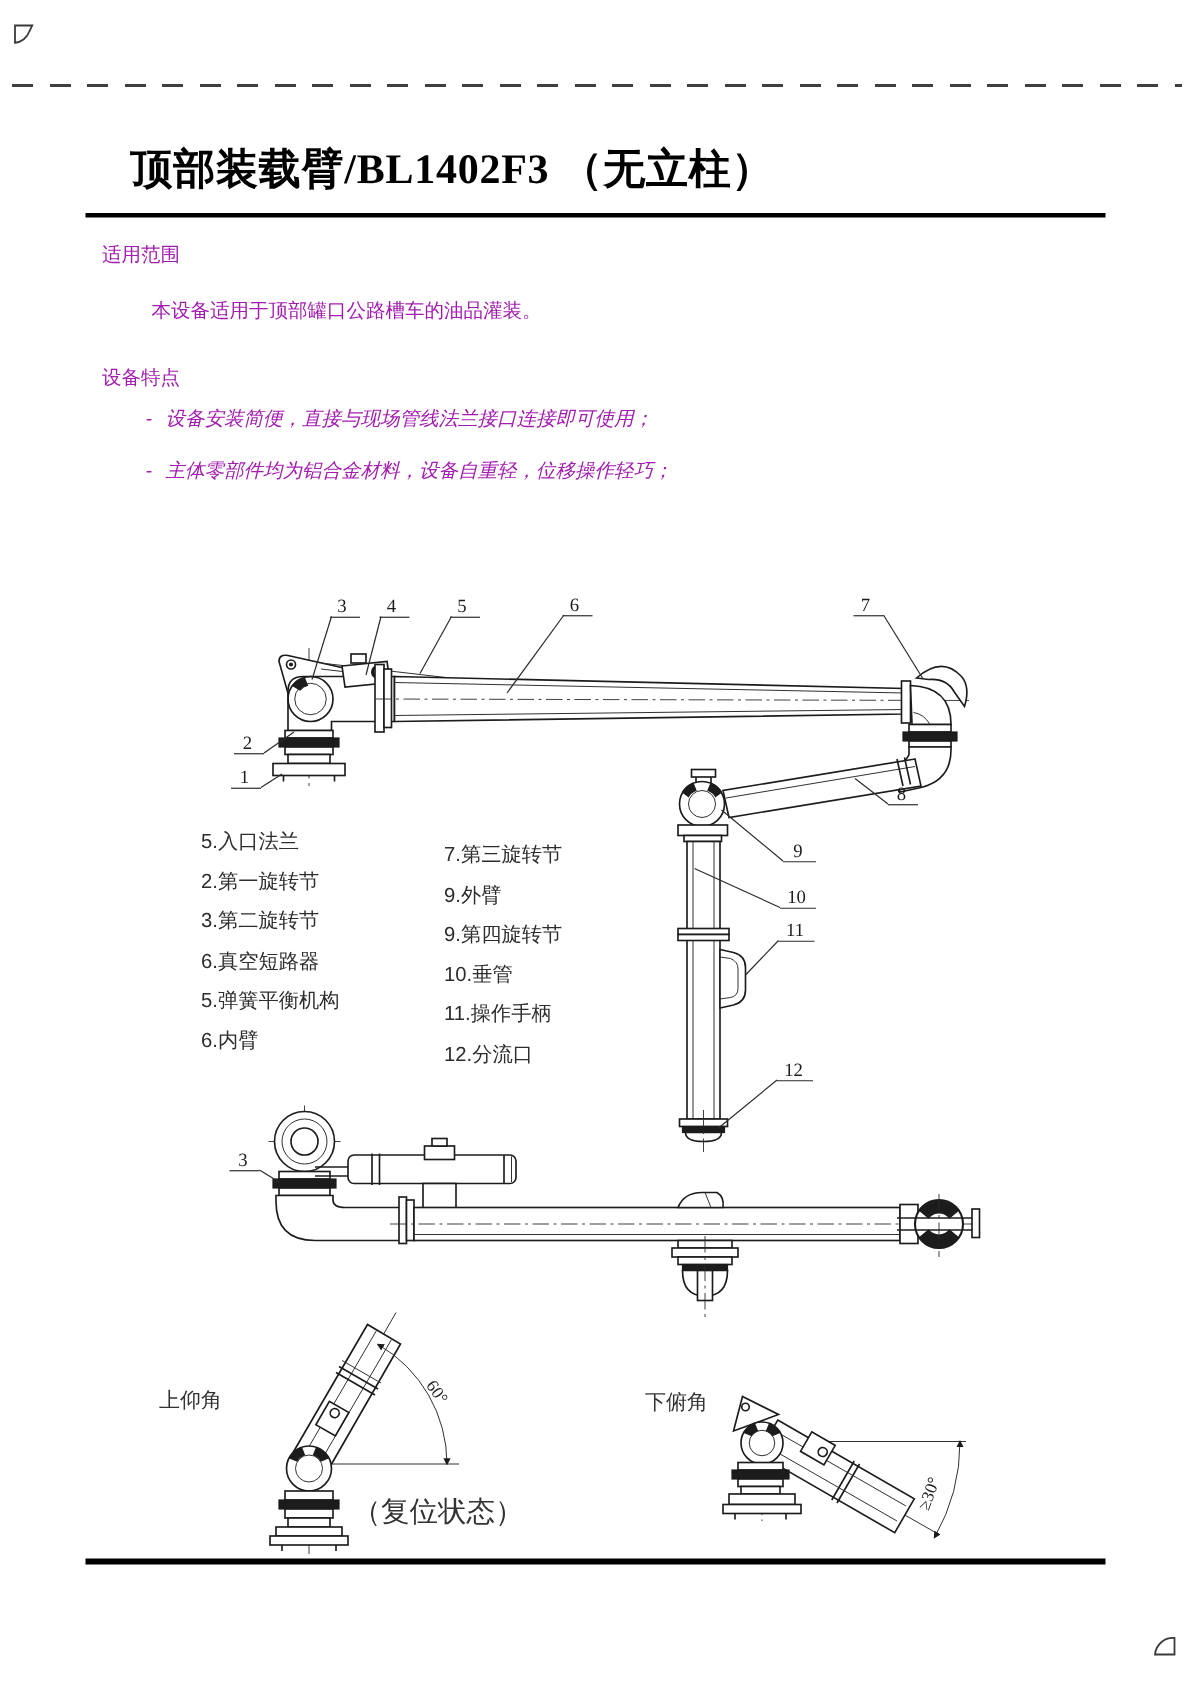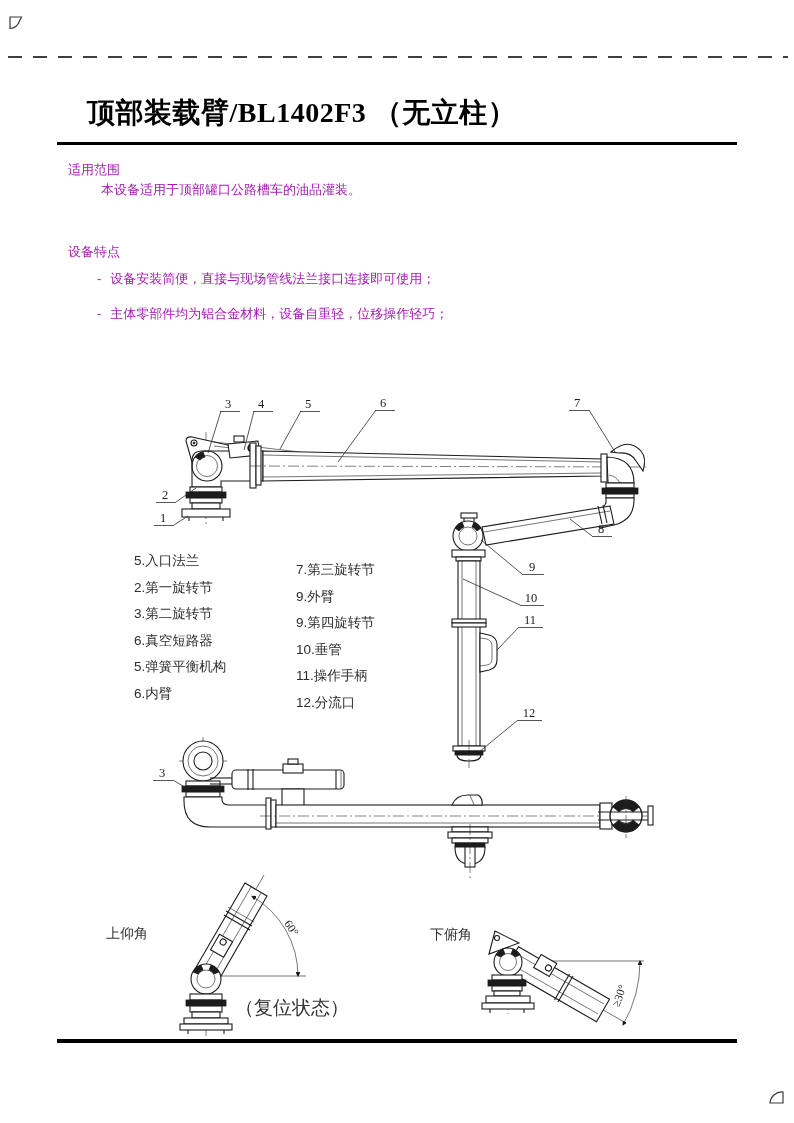--- a/index.html
+++ b/index.html
@@ -8,24 +8,24 @@
   .abs{position:absolute;}
   .dashline{top:56px;left:8px;width:780px;height:2px;
     background:repeating-linear-gradient(90deg,#3f3f3f 0 14px,transparent 14px 25px);}
   .title{left:77px;top:94px;font-size:28px;font-weight:bold;color:#000;
     font-family:"Liberation Serif","DejaVu Serif",serif;letter-spacing:0.5px;white-space:nowrap;margin-left:10px;}
   .rule{left:57px;background:#000;}
   .rule.top{top:142px;width:680px;height:3px;}
   .rule.bottom{top:1039px;width:680px;height:4px;}
   .h13{font-size:13px;color:#a21caf;}
   .scope-head{left:68px;top:161px;}
-  .scope-body{left:101px;top:181px;}
+  .scope-body{left:101px;top:198px;}
   .feat-head{left:68px;top:243px;}
   .feat-list{left:97px;top:270px;}
-  .feat-row{margin-bottom:17px;white-space:nowrap;}
+  .feat-row{margin-bottom:17px;white-space:nowrap;font-style:italic;}
   .feat-row .dash{margin-right:9px;}
   .parts{font-size:13.5px;color:#2d2d2d;font-weight:500;line-height:26.6px;white-space:nowrap;}
   .parts-left{left:134px;top:548px;}
   .parts-right{left:296px;top:557px;}
   .ang-label{font-size:14px;color:#333;margin-top:35px;}
   .up-label{left:106px;top:890px;}
   .down-label{left:430px;top:891px;}
   .reset-note{left:235px;top:995px;font-size:19px;color:#333;}
   svg.art{position:absolute;left:0;top:0;}
   .s{stroke:#1c1c1c;stroke-width:1.1;fill:none;}

